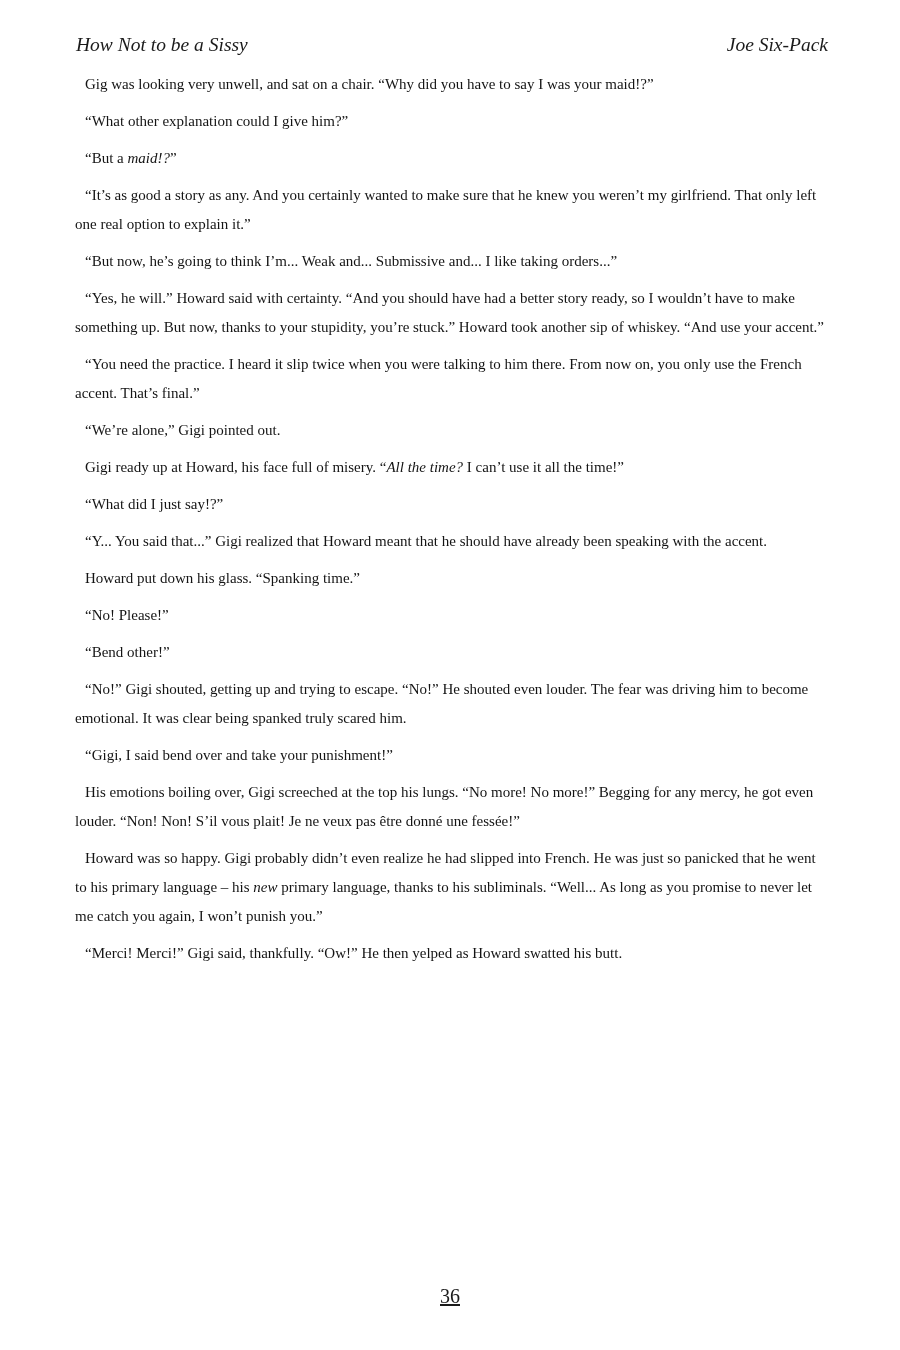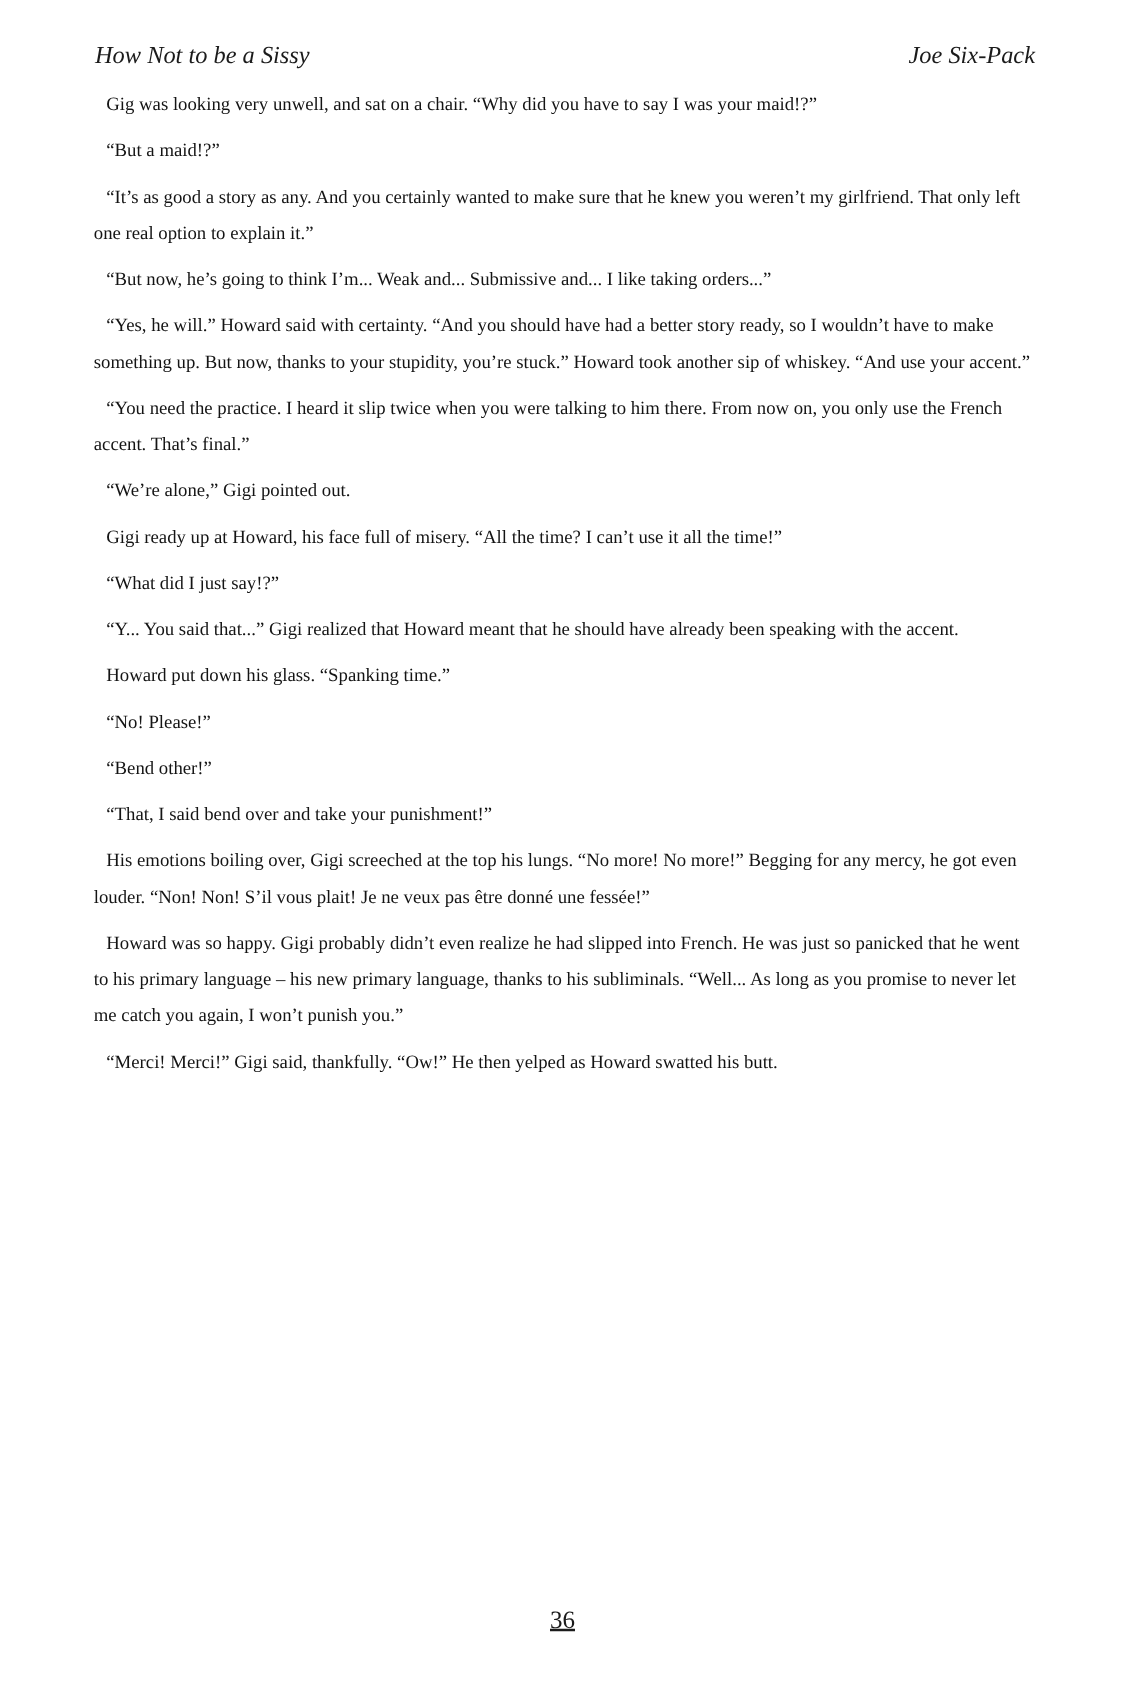--- a/index.html
+++ b/index.html
@@ -37,20 +37,21 @@
     line-height: 29px;
     text-align: left;
   }
   .body-text p {
     margin: 0 0 8px 0;
     text-indent: 10px;
     hyphens: manual;
     -webkit-hyphens: manual;
   }
   .it {
+    font-style: italic;
   }
   .page-footer {
     position: absolute;
     left: 0;
     right: 0;
     bottom: 42px;
     text-align: center;
     font-size: 20px;
     line-height: 24px;
     color: #1b1b1b;
@@ -62,33 +63,35 @@
 
 <div class="page">
 
   <div class="running-header">
     <span>How Not to be a Sissy</span>
     <span>Joe Six-Pack</span>
   </div>
 
   <div class="body-text">
       <p><span>Gig was looking very unwell, and sat on a chair. “Why did you have to say I was your maid!?”</span></p>
+      <p><span>“What other explanation could I give him?”</span></p>
       <p><span>“But a </span><span class="it">maid!?</span><span>”</span></p>
       <p><span>“It’s as good a story as any. And you certainly wanted to make sure that he knew you weren’t my girlfriend. That only left one real option to explain it.”</span></p>
       <p><span>“But now, he’s going to think I’m... Weak and... Submissive and... I like taking orders...”</span></p>
       <p><span>“Yes, he will.” Howard said with certainty. “And you should have had a better story ready, so I wouldn’t have to make something up. But now, thanks to your stupidity, you’re stuck.” Howard took another sip of whiskey. “And use your accent.”</span></p>
       <p><span>“You need the practice. I heard it slip twice when you were talking to him there. From now on, you only use the French accent. That’s final.”</span></p>
       <p><span>“We’re alone,” Gigi pointed out.</span></p>
       <p><span>Gigi ready up at Howard, his face full of misery. “</span><span class="it">All the time?</span><span> I can’t use it all the time!”</span></p>
       <p><span>“What did I just say!?”</span></p>
       <p><span>“Y... You said that...” Gigi realized that Howard meant that he should have al­ready been speaking with the accent.</span></p>
       <p><span>Howard put down his glass. “Spanking time.”</span></p>
       <p><span>“No! Please!”</span></p>
       <p><span>“Bend other!”</span></p>
-      <p><span>“That, I said bend over and take your punishment!”</span></p>
+      <p><span>“No!” Gigi shouted, getting up and trying to escape. “No!” He shouted even louder. The fear was driving him to become emotional. It was clear being spanked truly scared him.</span></p>
+      <p><span>“Gigi, I said bend over and take your punishment!”</span></p>
       <p><span>His emotions boiling over, Gigi screeched at the top his lungs. “No more! No more!” Begging for any mercy, he got even louder. “Non! Non! S’il vous plait! Je ne veux pas être donné une fessée!”</span></p>
       <p><span>Howard was so happy. Gigi probably didn’t even realize he had slipped into French. He was just so panicked that he went to his primary language – his </span><span class="it">new</span><span> primary language, thanks to his subliminals. “Well... As long as you prom­ise to never let me catch you again, I won’t punish you.”</span></p>
       <p><span>“Merci! Merci!” Gigi said, thankfully. “Ow!” He then yelped as Howard swat­ted his butt.</span></p>
     </div>
 
   <div class="page-footer">
     <span>36</span>
   </div>
 
 </div>

